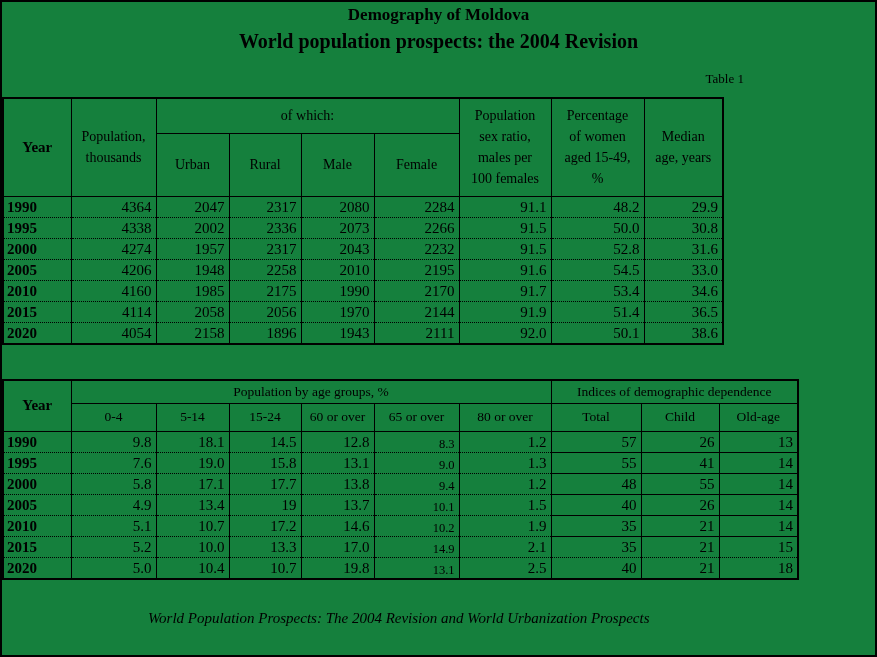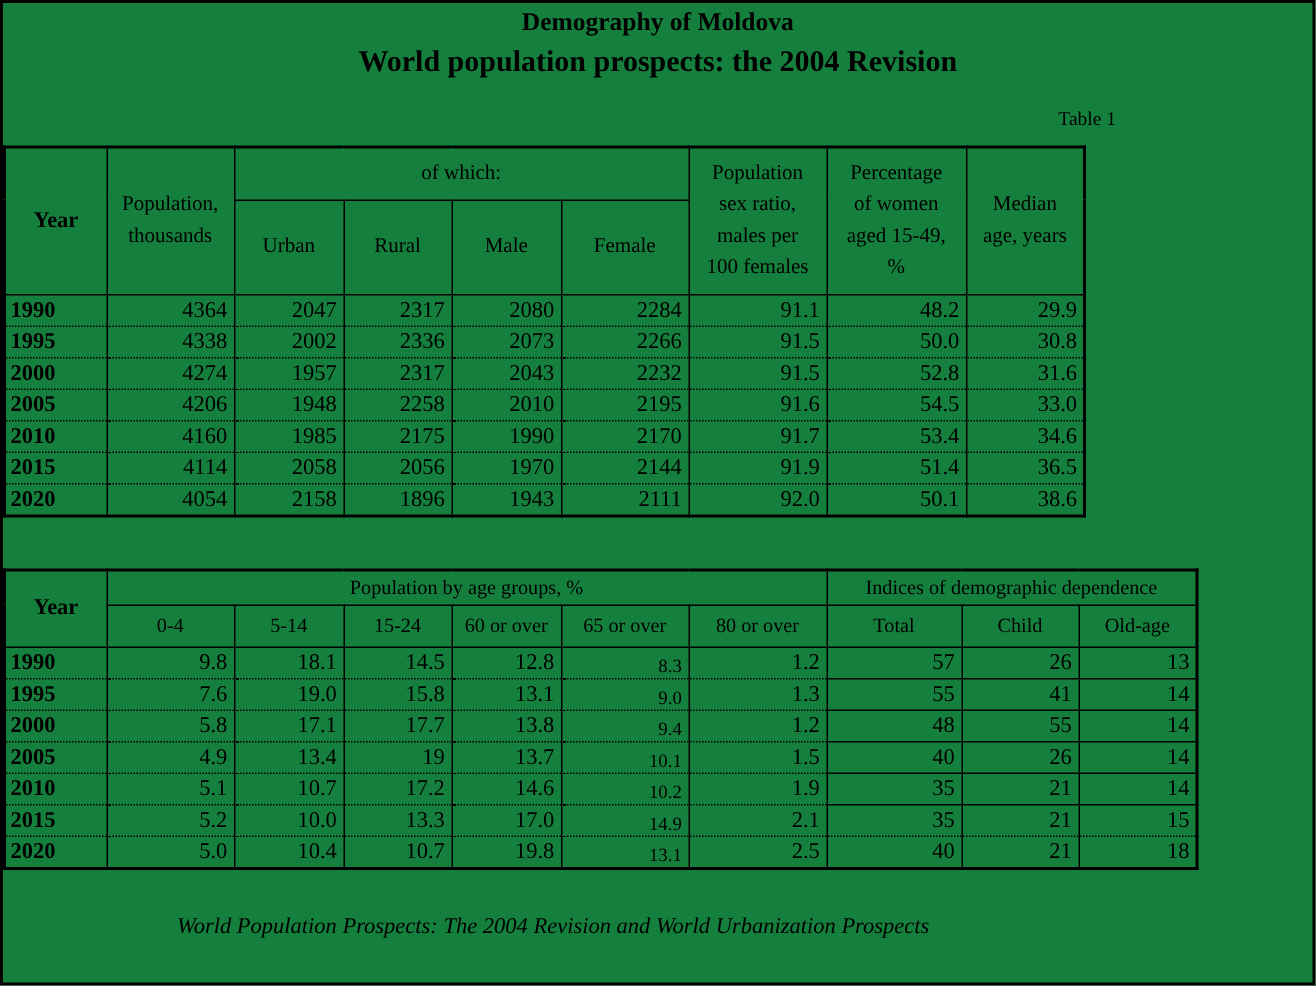--- a/index.html
+++ b/index.html
@@ -56,21 +56,21 @@
   #t1 tr.h1 { height:35px; } #t1 tr.h2 { height:63px; }
   #t2 tr.h1 { height:23px; } #t2 tr.h2 { height:28px; }
   tbody tr { height:20px; }
   #t2 thead { font-size:13.5px; }
 
   .source {
     position:absolute; top:606px; left:78px; width:780px;
     font-style:italic; font-size:15px; line-height:21px;
   }
   .source .lbl { text-decoration:underline; margin-right:10px; }
-  .source .line2 { margin-left:38px; }
+  .source .line2 { margin-left:68px; }
 </style>
 </head>
 <body>
 
 <div class="page">
 
   <div class="title">Demography of Moldova</div>
   <div class="subtitle">World population prospects: the 2004 Revision</div>
 
   <div class="tbl-label" id="label1">Table 1</div>

